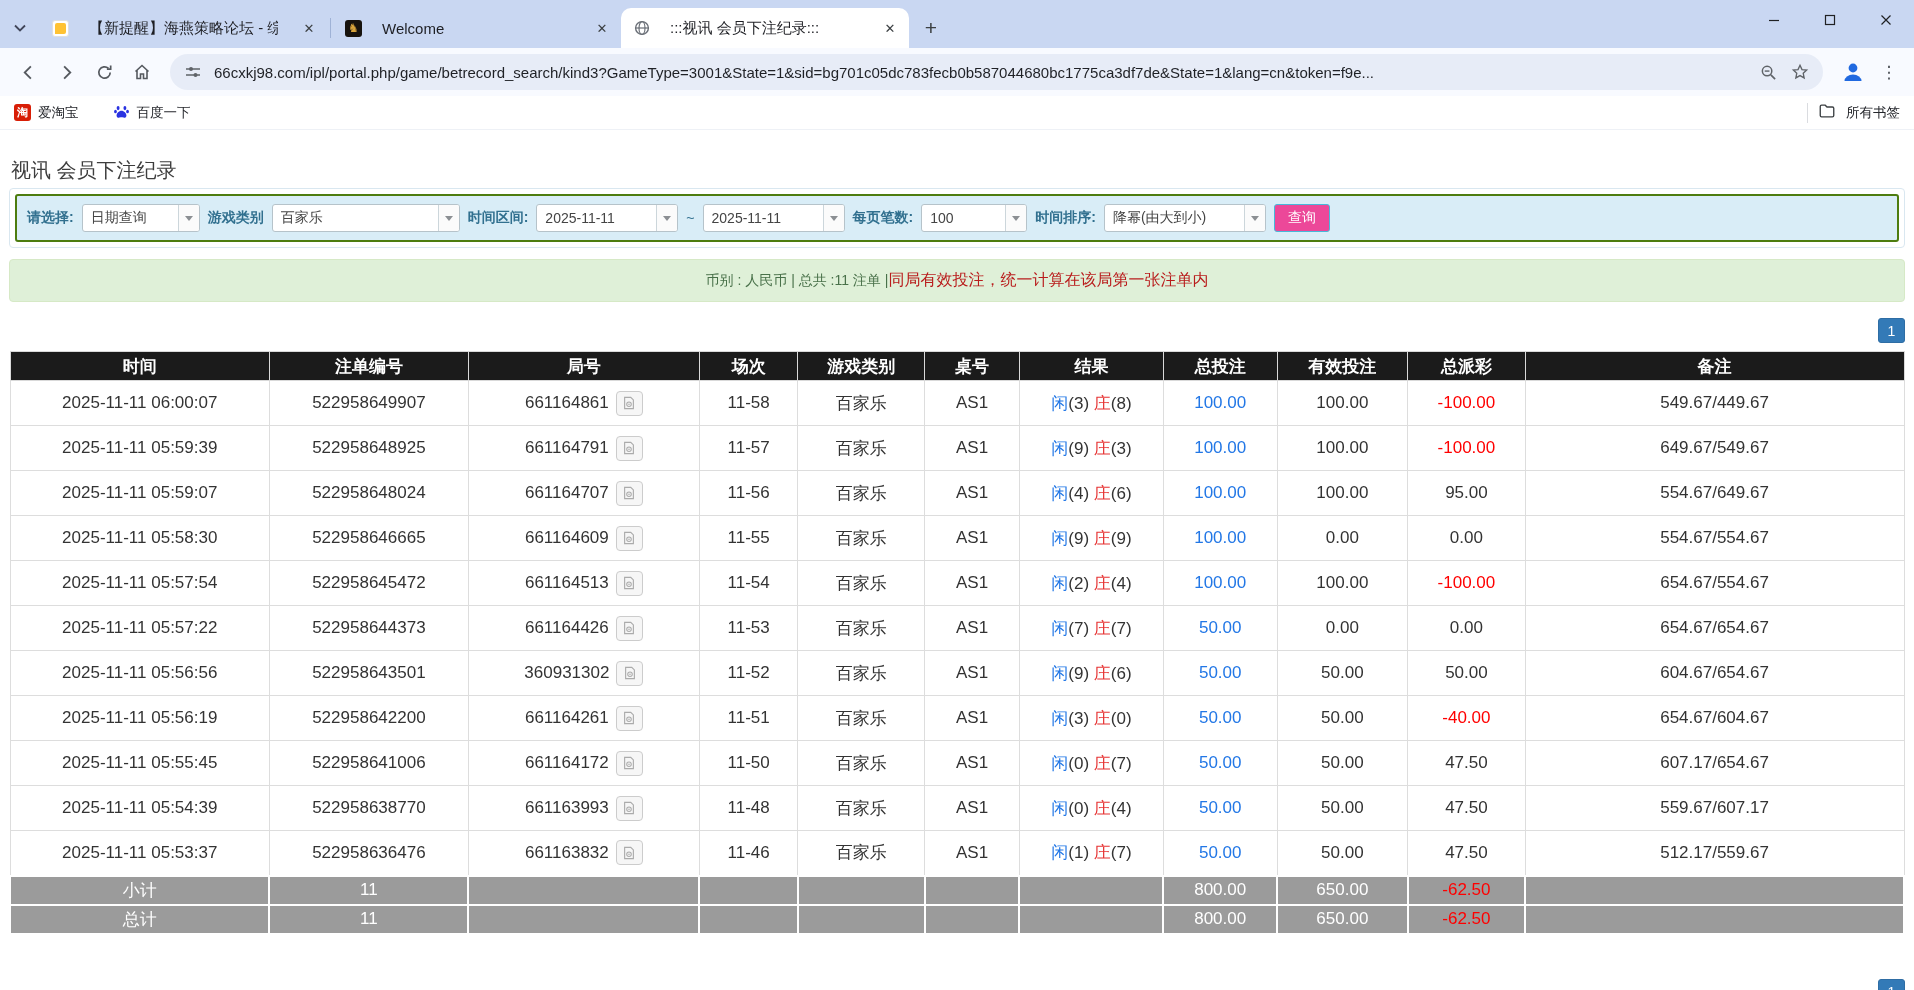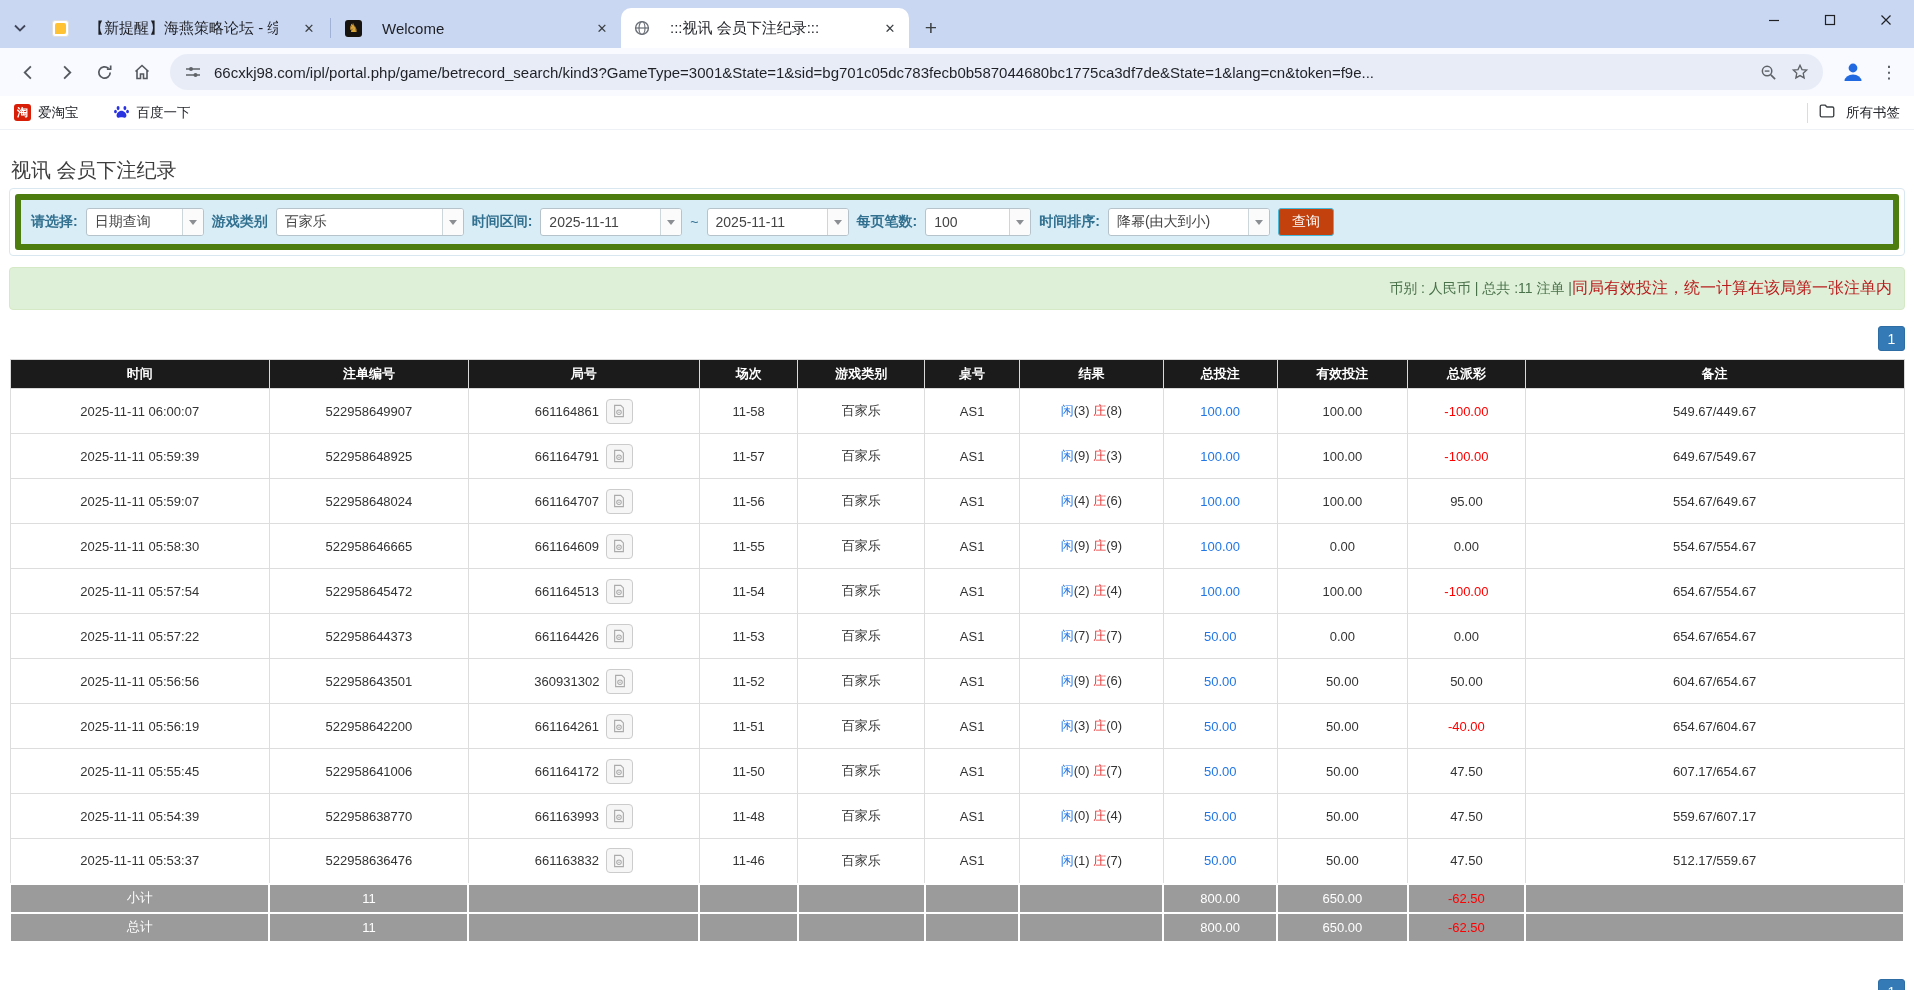--- a/index.html
+++ b/index.html
@@ -32,35 +32,35 @@
   .menu-dots { width:30px; height:30px; display:flex; align-items:center; justify-content:center; color:#4a4e55; font-size:17px; letter-spacing:0; }
   .bookmarks { height:34px; background:#fff; border-bottom:1px solid #eef1f6; display:flex; align-items:center; padding:0 14px; font-size:13.5px; color:#24262b; }
   .bm-item { display:flex; align-items:center; gap:7px; margin-right:34px; }
   .bm-tao { width:17px; height:17px; background:#d81e06; color:#fff; border-radius:3px; font-size:11px; font-weight:bold; display:flex; align-items:center; justify-content:center; }
   .bm-right { margin-left:auto; display:flex; align-items:center; gap:10px; }
   .bm-vsep { width:1px; height:20px; background:#dadce0; }
   
   .content { padding:0 9px; }
   .page-title { font-size:20px; font-weight:400; color:#3d3d3d; margin:27px 0 4px 2px; }
   .filter-wrap { border:1px solid #d9e7f0; border-radius:4px; padding:5px; }
-  .filter-bar { background:#d9edf7; border:6px solid #4d7c0f; border-radius:3px; display:flex; align-items:center; gap:8px; padding:8px 10px; font-size:14px; }
+  .filter-bar { background:#d9edf7; border:2px solid #4d7c0f; border-radius:3px; display:flex; align-items:center; gap:8px; padding:8px 10px; font-size:14px; }
   .flabel { color:#31708f; font-weight:bold; white-space:nowrap; }
   .combo { display:flex; align-items:stretch; height:28px; background:#fff; border:1px solid #b6c3ca; border-radius:3px; overflow:hidden; }
   .combo .val { flex:1; display:flex; align-items:center; padding:0 8px; color:#444; white-space:nowrap; overflow:hidden; }
   .combo .arr { width:21px; border-left:1px solid #ccd6db; background:#fbfbfb; display:flex; align-items:center; justify-content:center; }
   .combo .arr::after { content:""; border:4px solid transparent; border-top:5px solid #8b8f93; margin-top:5px; }
   .w115{width:118px;} .w185{width:188px;} .w140{width:142px;} .w105{width:106px;} .w160{width:162px;}
   .tilde { color:#31708f; }
-  .btn-search { height:28px; padding:0 13px; background:#c2410c; border:1px solid #46b8da; border-radius:3px; color:#fff; font-size:14px; display:flex; align-items:center; }
-  .info-bar { margin-top:11px; background:#dff0d8; border:1px solid #d6e9c6; border-radius:4px; display:flex; align-items:center; justify-content:flex-end; padding:10px 12px; font-size:14px; }
+  .btn-search { height:28px; padding:0 13px; background:#ec4899; border:1px solid #46b8da; border-radius:3px; color:#fff; font-size:14px; display:flex; align-items:center; }
+  .info-bar { margin-top:11px; background:#dff0d8; border:1px solid #d6e9c6; border-radius:4px; display:flex; align-items:center; justify-content:center; padding:10px 12px; font-size:14px; }
   .info-left { color:#49714a; }
   .info-right { color:#b91c1c; font-size:16px; }
   .pager-top { display:flex; justify-content:flex-end; margin:16px 0 8px; }
   .page-badge { min-width:27px; height:25px; background:#337ab7; border:1px solid #2e6da4; border-radius:3px; color:#fff; font-size:14px; display:flex; align-items:center; justify-content:center; }
-  table.bet-table { width:100%; border-collapse:collapse; table-layout:fixed; font-size:13px; color:#333; }
+  table.bet-table { width:100%; border-collapse:collapse; table-layout:fixed; font-size:17px; color:#333; }
   .bet-table thead th { background:#1b1b1b; color:#fff; font-weight:bold; height:29px; border:1px solid #d9d9d9; padding:0 2px; overflow:hidden; white-space:nowrap; }
   .bet-table tbody td { background:#fff; border:1px solid #ddd; height:45px; text-align:center; padding:0 4px; overflow:hidden; white-space:nowrap; }
   .blue { color:#2277e6; }
   .red { color:#ff0000; }
   .result-p { color:#2277e6; }
   .result-b { color:#e63333; }
   .score { color:#333; }
   .round-wrap { display:inline-flex; align-items:center; gap:7px; }
   .replay-btn { width:27px; height:25px; border:1px solid #ccc; border-radius:4px; background:#f6f6f6; display:inline-flex; align-items:center; justify-content:center; color:#b4b4b4; }
   .bet-table tr.foot td { background:#9b9b9b; color:#fff; border:2px solid #fff; height:29px; text-align:center; white-space:nowrap; overflow:hidden; }

